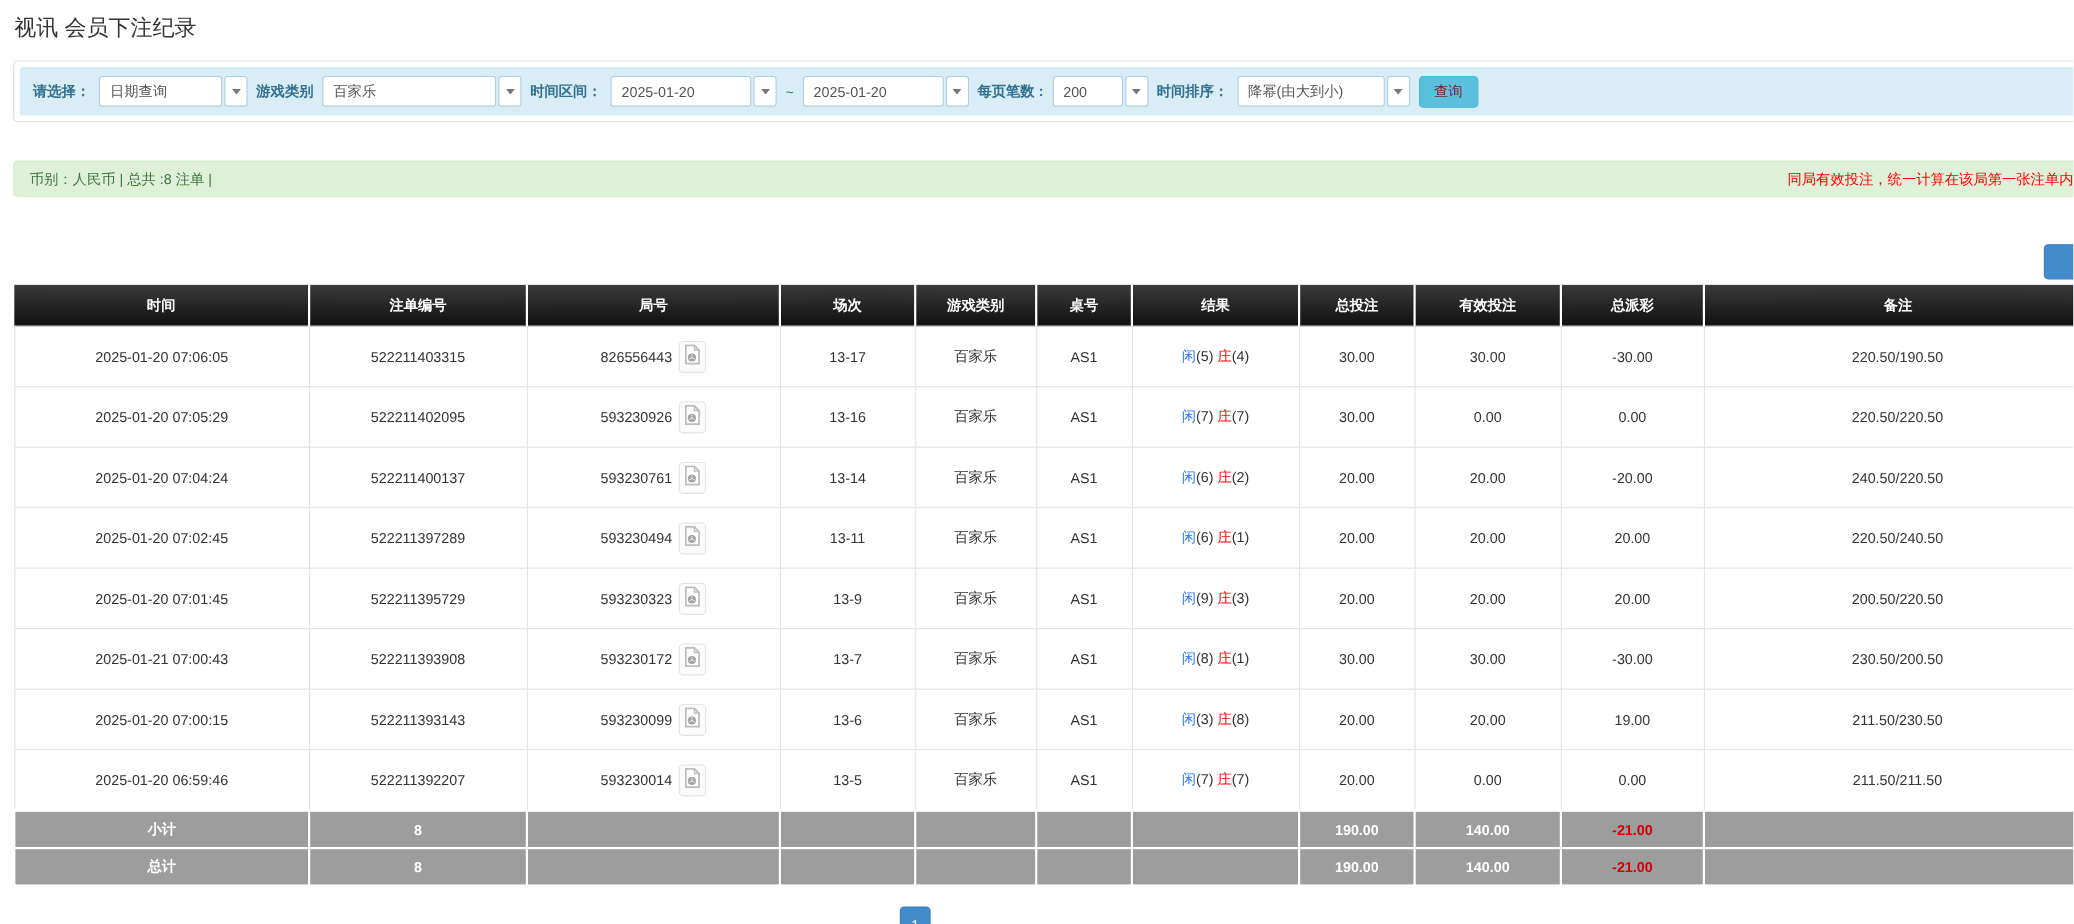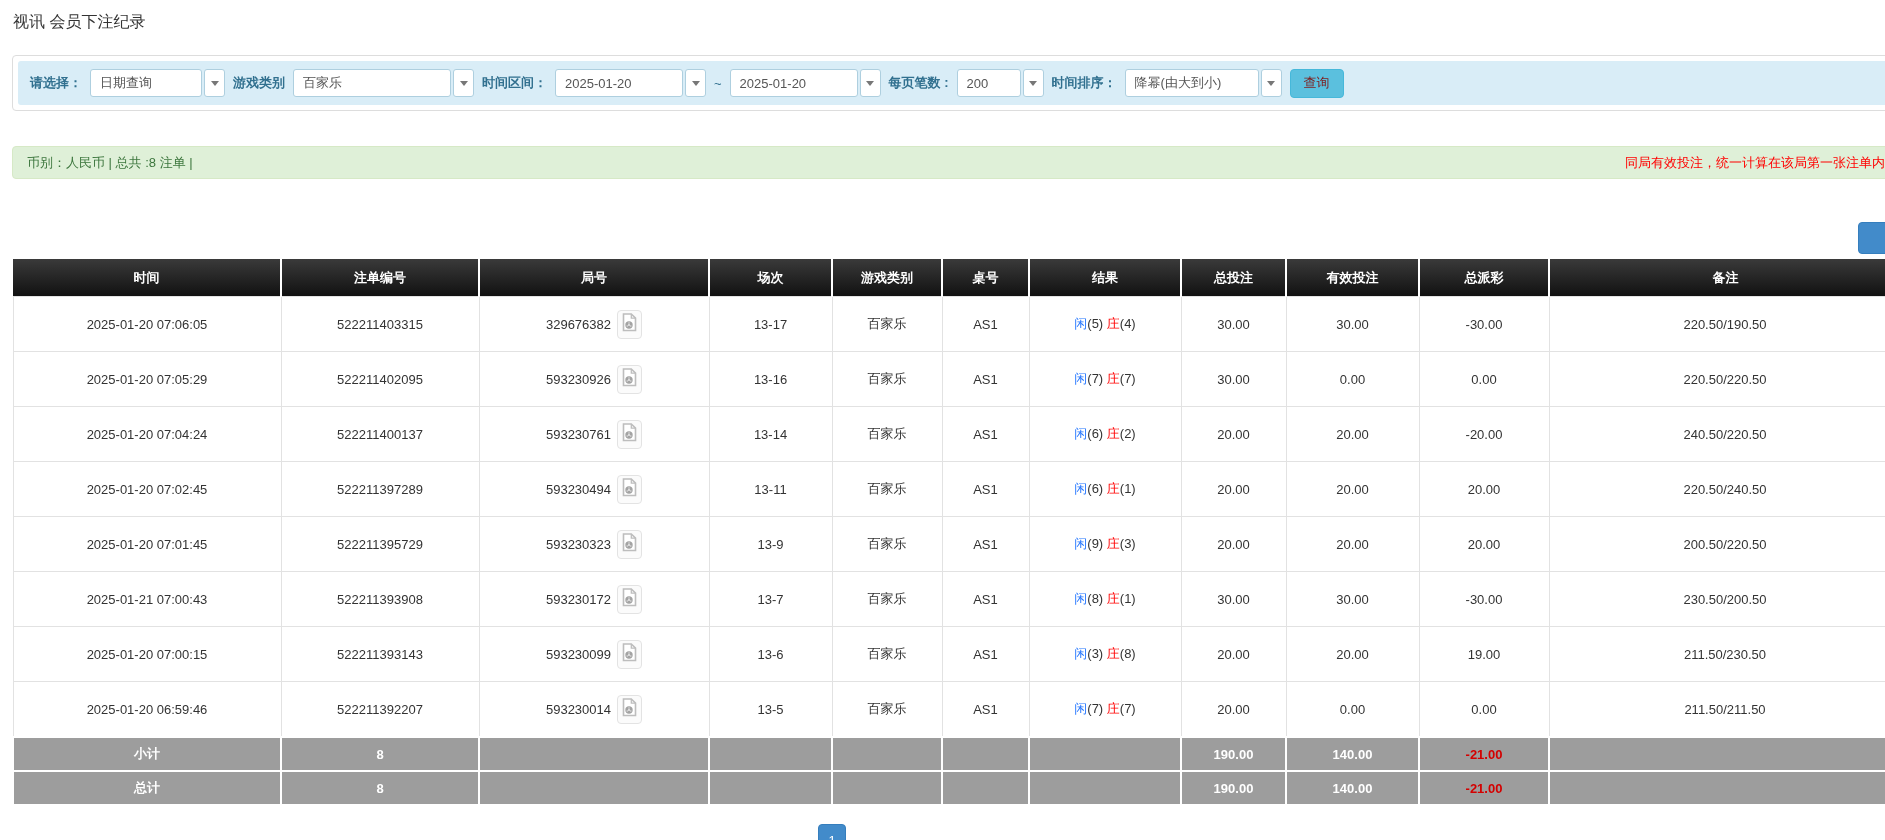--- a/index.html
+++ b/index.html
@@ -1,19 +1,19 @@
 <!DOCTYPE html>
 <html><head>
 <meta charset="utf-8">
 <style>
   html,body{margin:0;padding:0;background:#fff;}
   .viewport{position:relative;width:1885px;height:840px;overflow:hidden;background:#fff;
     font-family:"Liberation Sans","DejaVu Sans",sans-serif;}
 
-  .page-title{position:absolute;left:13px;top:12px;font-size:16px;color:#333;}
+  .page-title{position:absolute;left:13px;top:12px;font-size:20px;color:#333;}
 
   
   .filter-panel{position:absolute;left:12px;top:55px;width:1888px;box-sizing:border-box;
     background:#fff;border:1px solid #ddd;border-radius:4px;padding:5px;}
   .filter-bar{background:#d9edf7;border-radius:3px;height:44px;display:flex;align-items:center;
     padding:0 12px;gap:8px;white-space:nowrap;}
   .f-label{font-size:13px;font-weight:bold;color:#31708f;}
   .sel{display:flex;align-items:center;}
   .sel-box{height:28px;box-sizing:border-box;background:#fff;border:1px solid #aecfdf;border-radius:3px;
     font-size:13px;color:#555;display:flex;align-items:center;padding:0 9px;}
@@ -153,21 +153,21 @@
           <th>有效投注</th>
           <th>总派彩</th>
           <th>备注</th>
         </tr>
       </thead>
     <tbody>
         <tr>
           <td>2025-01-20 07:06:05</td>
           <td>522211403315</td>
           <td><span class="round-wrap">
-              <span>329676382</span>
+              <span>826556443</span>
               <button class="video-btn">
                 <span><svg width="15" height="19" viewBox="0 0 15 19">
                     <path d="M1.5 1h7.8L13.5 5.2V17.5h-12z" fill="#fff" stroke="#bdbdbd" stroke-width="1.6"></path>
                     <path d="M9.3 1v4.2h4.2" fill="none" stroke="#bdbdbd" stroke-width="1.3"></path>
                     <circle cx="7" cy="12" r="3.7" fill="#a3a3a3"></circle>
                     <circle cx="7" cy="12" r="0.9" fill="#f2f2f2"></circle>
                     <circle cx="7" cy="10" r="0.7" fill="#e8e8e8"></circle>
                     <circle cx="5.2" cy="13" r="0.7" fill="#e8e8e8"></circle>
                     <circle cx="8.8" cy="13" r="0.7" fill="#e8e8e8"></circle>
                   </svg></span>

